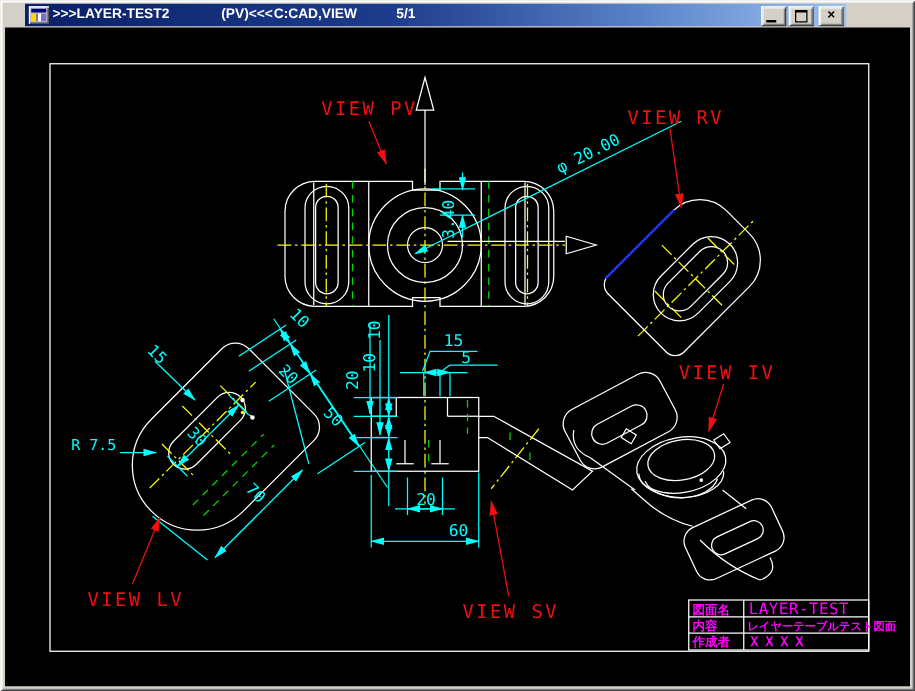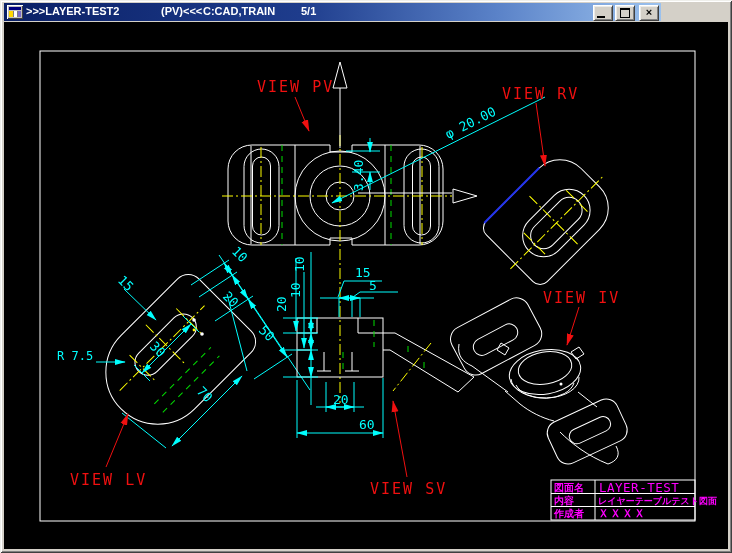--- a/index.html
+++ b/index.html
@@ -1,20 +1,20 @@
 <!DOCTYPE html>
 <html><head>
 <meta charset="utf-8">
 <style>
   html,body{margin:0;padding:0;background:#555;}
   .window{position:relative;width:732px;height:553px;background:#d4d0c8;
     box-shadow:inset 1px 1px 0 #efefeb, inset -1px -1px 0 #404040,
                inset 2px 2px 0 #fff, inset -2px -2px 0 #808080;
     font-family:"Liberation Sans",sans-serif;overflow:hidden;}
-  .titlebar{position:absolute;left:4px;top:3px;width:657px;height:18px;
+  .titlebar{position:absolute;left:20px;top:3px;width:657px;height:18px;
     background:linear-gradient(90deg,#0a2066 0%,#1e3c8c 45%,#5a82c8 75%,#9cc2ee 100%);}
   .tb-text{position:absolute;top:2px;color:#fff;font-weight:bold;font-size:11px;white-space:pre;}
   .t1{left:22px}.t2{left:157px}.t3{left:199px}.t4{left:297px}
   .app-icon{position:absolute;left:3px;top:2px;width:16px;height:14px;background:#c0c0c0;
     box-shadow:inset 1px 1px 0 #fff, inset -1px -1px 0 #404040;}
   .ai-bar{margin:2px 2px 0 2px;height:3px;background:#000080;}
   .ai-grid{margin:1px 2px 0 2px;height:6px;
     background:linear-gradient(90deg,#ffd800 0 4px,#808080 4px 5px,#fff 5px 8px,#808080 8px 9px,#7a6cc8 9px);}
   .controls{position:absolute;right:2px;top:2px;display:flex;}
   .wbtn{width:18px;height:14px;margin-left:2px;background:#d4d0c8;position:relative;
@@ -46,21 +46,21 @@
 <body>
 
 <div class="window">
   <div class="titlebar">
     <div class="app-icon">
       <div class="ai-bar"></div>
       <div class="ai-grid"></div>
     </div>
     <span class="tb-text t1">&gt;&gt;&gt;LAYER-TEST2</span>
     <span class="tb-text t2">(PV)&lt;&lt;&lt;</span>
-    <span class="tb-text t3">C:CAD,TRAIN</span>
+    <span class="tb-text t3">C:CAD,VIEW</span>
     <span class="tb-text t4">5/1</span>
     <div class="controls">
       <div class="wbtn">
           <span class="glyph-min"></span>
         </div>
       <div class="wbtn">
           <span class="glyph-max"></span>
         </div>
       <div class="wbtn close">
           <span class="glyph-close">×</span>

